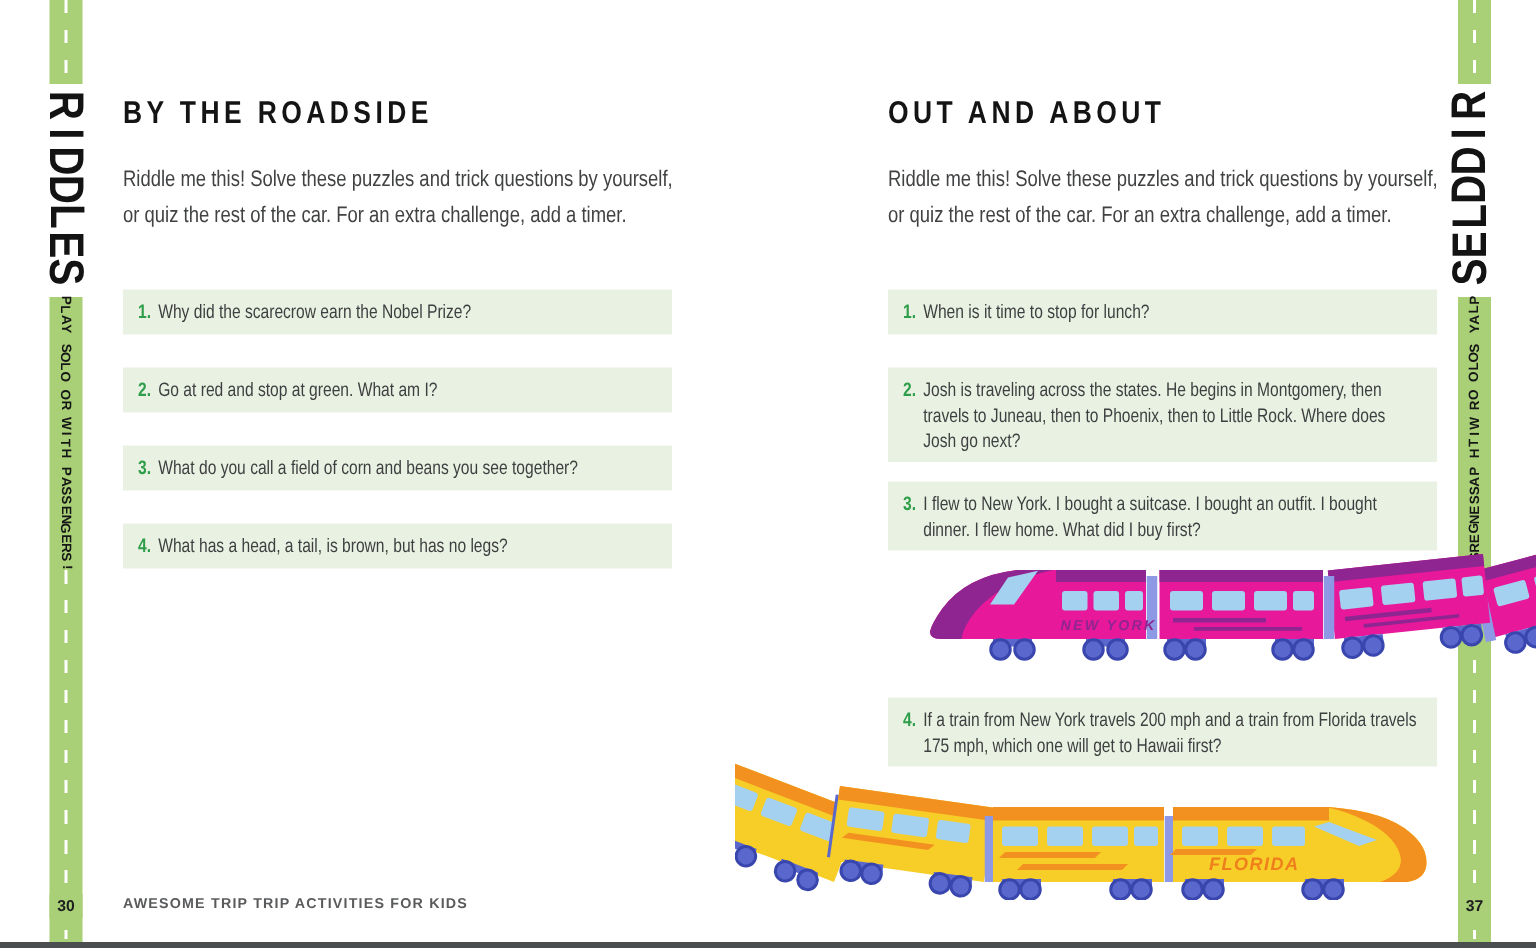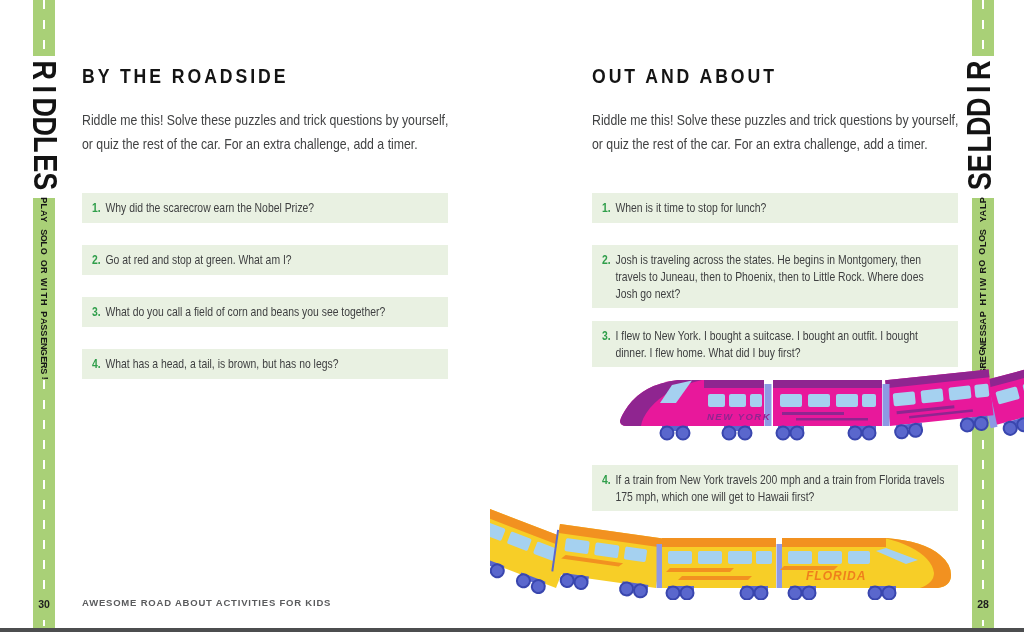--- a/index.html
+++ b/index.html
@@ -155,21 +155,21 @@
     <span class="vchar" style="transform: rotate(-90deg);">E</span>
     <span class="vchar" style="transform: rotate(-90deg);">N</span>
     <span class="vchar" style="transform: rotate(-90deg);">G</span>
     <span class="vchar" style="transform: rotate(-90deg);">E</span>
     <span class="vchar" style="transform: rotate(-90deg);">R</span>
     <span class="vchar" style="transform: rotate(-90deg);">S</span>
     <span class="vchar" style="transform: rotate(-90deg);">!</span>
   </div>
 
 <div class="pagenum pagenum-left">30</div>
-<div class="pagenum pagenum-right">28</div>
+<div class="pagenum pagenum-right">37</div>
 
 <div class="page-heading heading-left">BY THE ROADSIDE</div>
 <div class="intro intro-left">Riddle me this! Solve these puzzles and trick questions by yourself, or quiz the rest of the car. For an extra challenge, add a timer.</div>
 
 <div class="riddle col-left L1">
   <div class="riddle-inner">
     <span class="riddle-num">1.</span>
     <span class="riddle-text">Why did the scarecrow earn the Nobel Prize?</span>
   </div>
 </div>
@@ -185,21 +185,21 @@
     <span class="riddle-text">What do you call a field of corn and beans you see together?</span>
   </div>
 </div>
 <div class="riddle col-left L4">
   <div class="riddle-inner">
     <span class="riddle-num">4.</span>
     <span class="riddle-text">What has a head, a tail, is brown, but has no legs?</span>
   </div>
 </div>
 
-<div class="footer">AWESOME ROAD ABOUT ACTIVITIES FOR KIDS</div>
+<div class="footer">AWESOME TRIP TRIP ACTIVITIES FOR KIDS</div>
 
 <div class="page-heading heading-right">OUT AND ABOUT</div>
 <div class="intro intro-right">Riddle me this! Solve these puzzles and trick questions by yourself, or quiz the rest of the car. For an extra challenge, add a timer.</div>
 
 <div class="riddle col-right R1">
   <div class="riddle-inner">
     <span class="riddle-num">1.</span>
     <span class="riddle-text">When is it time to stop for lunch?</span>
   </div>
 </div>

